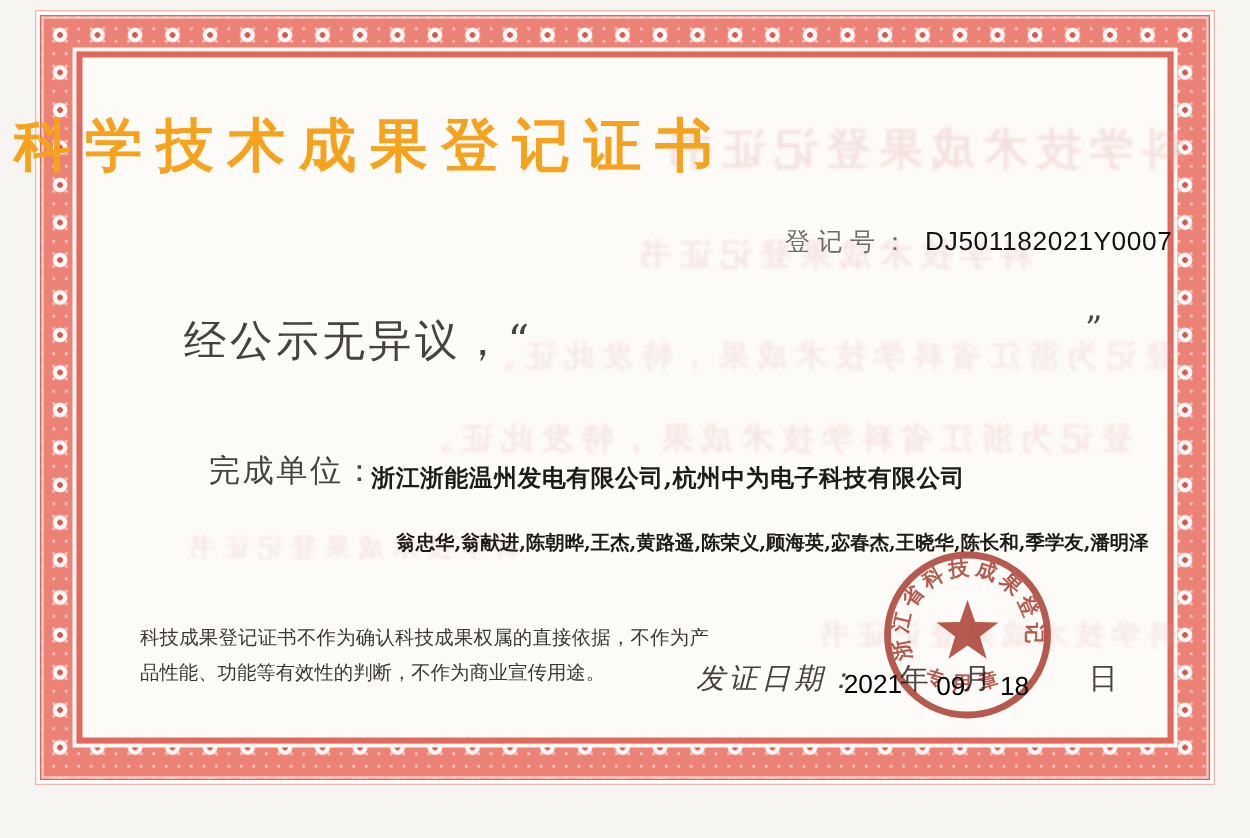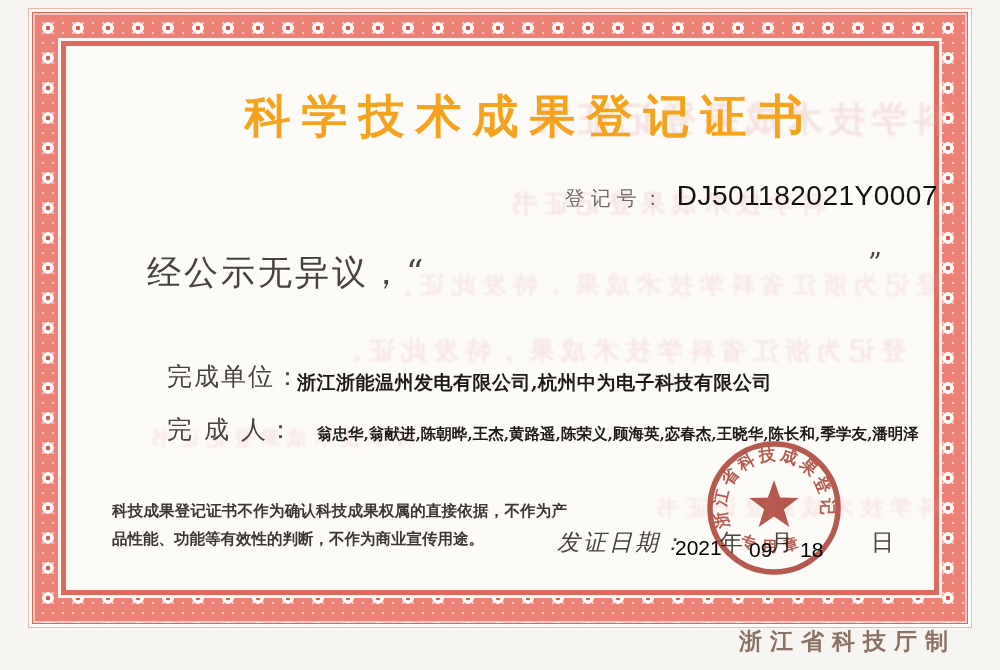--- a/index.html
+++ b/index.html
@@ -38,43 +38,43 @@
   .g1 { top:96px;  left:52px;  width:896px; font-size:35px; }
   .g2 { top:187px; left:125px; width:700px; font-size:25px; opacity:.26; }
   .g3 { top:269px; left:95px;  width:845px; font-size:24px; opacity:.22; }
   .g4 { top:334px; left:150px; width:756px; font-size:25px; opacity:.24; }
   .g5 { top:425px; left:55px;  width:360px; font-size:20px; opacity:.22; }
   .g6 { top:493px; left:480px; width:460px; font-size:22px; opacity:.22; }
 
   .content { position:absolute; inset:0; z-index:3; }
 
   .title {
-    position:absolute; top:86px; left:0; right:0; text-align:center;
+    position:absolute; top:86px; left:0; right:0; text-align:left;
     font-family:"Liberation Sans", sans-serif; font-weight:bold;
-    font-size:46px; letter-spacing:11px; text-indent:11px; color:#f6a21d;padding-left:48px;
+    font-size:46px; letter-spacing:11px; text-indent:11px; color:#f6a21d;
   }
 
   .reg-row { position:absolute; top:180px; right:62px; display:flex; align-items:baseline; gap:8px; }
   .reg-label { font-size:20px; color:#6e6a66; letter-spacing:6px;margin-left:16px; }
-  .reg-value { font-family:"Liberation Sans", sans-serif; font-size:28px; color:#121212; letter-spacing:.5px; }
+  .reg-value { font-family:"Liberation Sans", sans-serif; font-size:21px; color:#121212; letter-spacing:.5px; }
 
   .kai { color:#46423d; }
   .line1-prefix { position:absolute; top:250px; left:147px; font-size:34px; letter-spacing:3px; }
   .achievement  { position:absolute; top:257px; left:400px; font-size:20.5px; color:#15130f; letter-spacing:.5px; }
   .line1-suffix { position:absolute; top:248px; left:868px; font-size:27px; }
   .line2        { position:absolute; top:303px; left:117px; font-size:27.5px; letter-spacing:1.5px; }
 
   .unit-label   { position:absolute; top:360px; left:167px; font-size:25px; letter-spacing:2px; }
   .unit-value   { position:absolute; top:370px; left:297px; font-size:19px; color:#1d1a17; font-weight:600; letter-spacing:.5px; }
   .people-label { position:absolute; top:413px; left:167px; font-size:25px; letter-spacing:2px; }
   .people-value { position:absolute; top:424px; left:317px; font-size:15.5px; color:#1d1a17; font-weight:600; }
 
   .disclaimer {
     position:absolute; top:497px; left:112px; width:455px;
-    font-size:15.5px; line-height:1.8; color:#3c3733; font-weight:700;
+    font-size:15.5px; line-height:1.8; color:#3c3733; font-weight:400;
     text-align:justify;
   }
 
   .authority-label { position:absolute; top:474px; left:557px; font-size:23px; letter-spacing:5px; }
   .date-label      { position:absolute; top:527px; left:557px; font-size:23px; letter-spacing:3px;font-style:italic; }
   .date-unit  { position:absolute; font-size:23px; color:#4a4541; }
   .u-year  { top:527px; left:720px; }
   .u-month { top:527px; left:770px; }
   .u-day   { top:527px; left:871px; }
   .date-num { position:absolute; font-family:"Liberation Sans", sans-serif; font-size:21px; color:#000; }
@@ -112,21 +112,20 @@
       <span class="reg-label">登记号：</span>
       <span class="reg-value">DJ501182021Y0007</span>
     </div>
 
     <div class="line1-prefix kai">经公示无异议，“</div>
     <div class="line1-suffix kai">”</div>
 
     <div class="unit-label kai">完成单位：</div>
     <div class="unit-value">浙江浙能温州发电有限公司,杭州中为电子科技有限公司</div>
 
-    <div class="people-label kai">完 成 人：</div>
     <div class="people-value">翁忠华,翁献进,陈朝晔,王杰,黄路遥,陈荣义,顾海英,宓春杰,王晓华,陈长和,季学友,潘明泽</div>
 
     <div class="disclaimer">科技成果登记证书不作为确认科技成果权属的直接依据，不作为产品性能、功能等有效性的判断，不作为商业宣传用途。</div>
 
 
     <div class="date-label kai">发证日期：</div>
     <span class="date-num n-year">2021</span>
     <span class="date-unit u-year kai">年</span>
     <span class="date-num n-month">09</span>
     <span class="date-unit u-month kai">月</span>
@@ -143,16 +142,15 @@
       <g transform="rotate(-23 70 70)">
         <text font-size="16.5" letter-spacing="3.5" fill="#a93b30" font-weight="bold" font-family="'DejaVu Serif',serif">
           <textPath href="#sealArc">浙江省科技成果登记</textPath>
         </text>
       </g>
       <text font-size="15" letter-spacing="8" fill="#a93b30" font-weight="bold" font-family="'DejaVu Serif',serif">
         <textPath href="#sealBottomArc">专用章</textPath>
       </text>
     </svg>
 
-    <div class="footer">浙江省科技厅制</div>
 
   </div>
 </div>
 
 </body></html>

